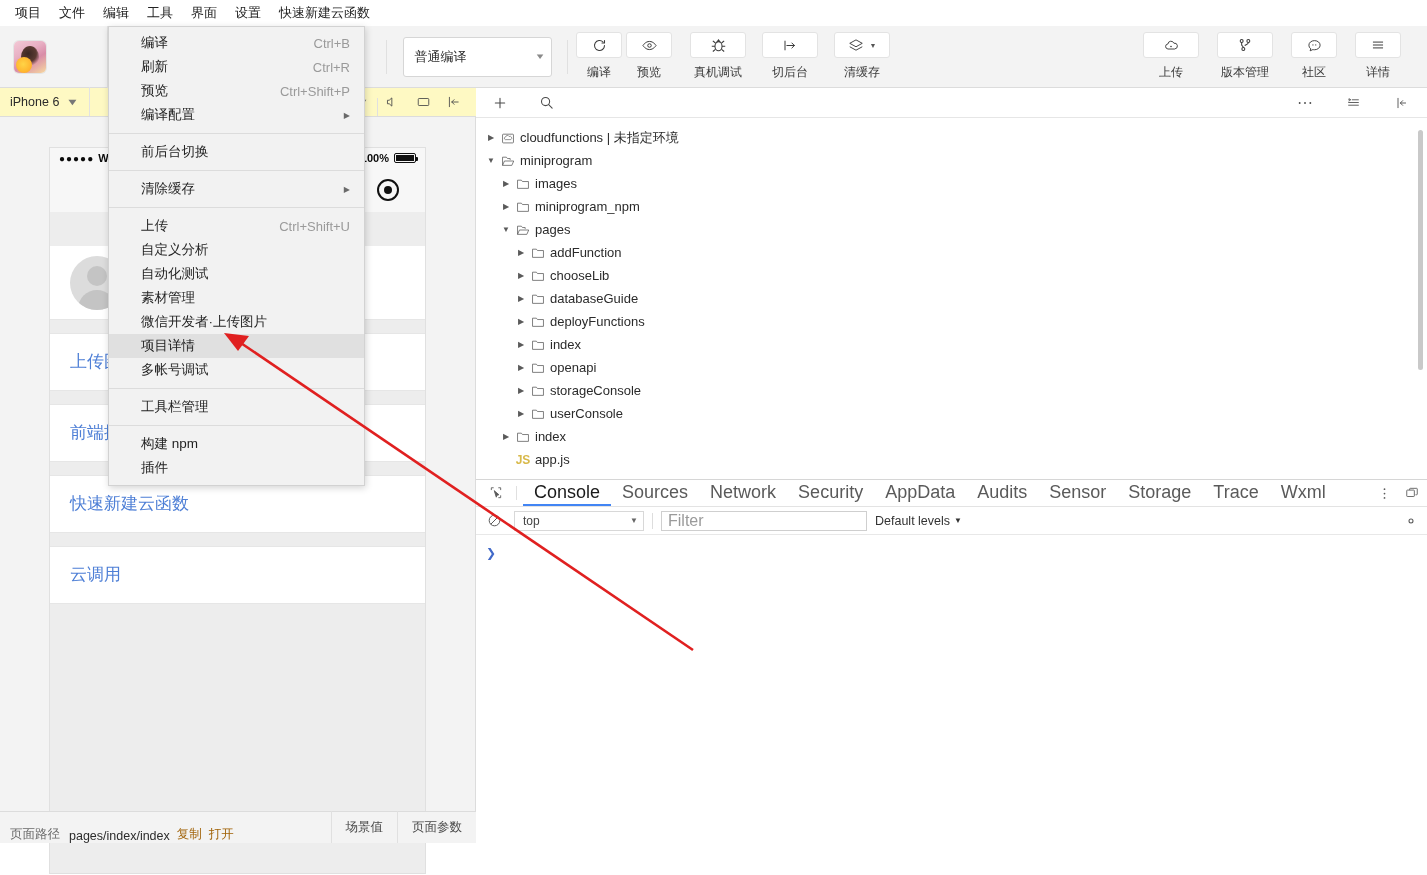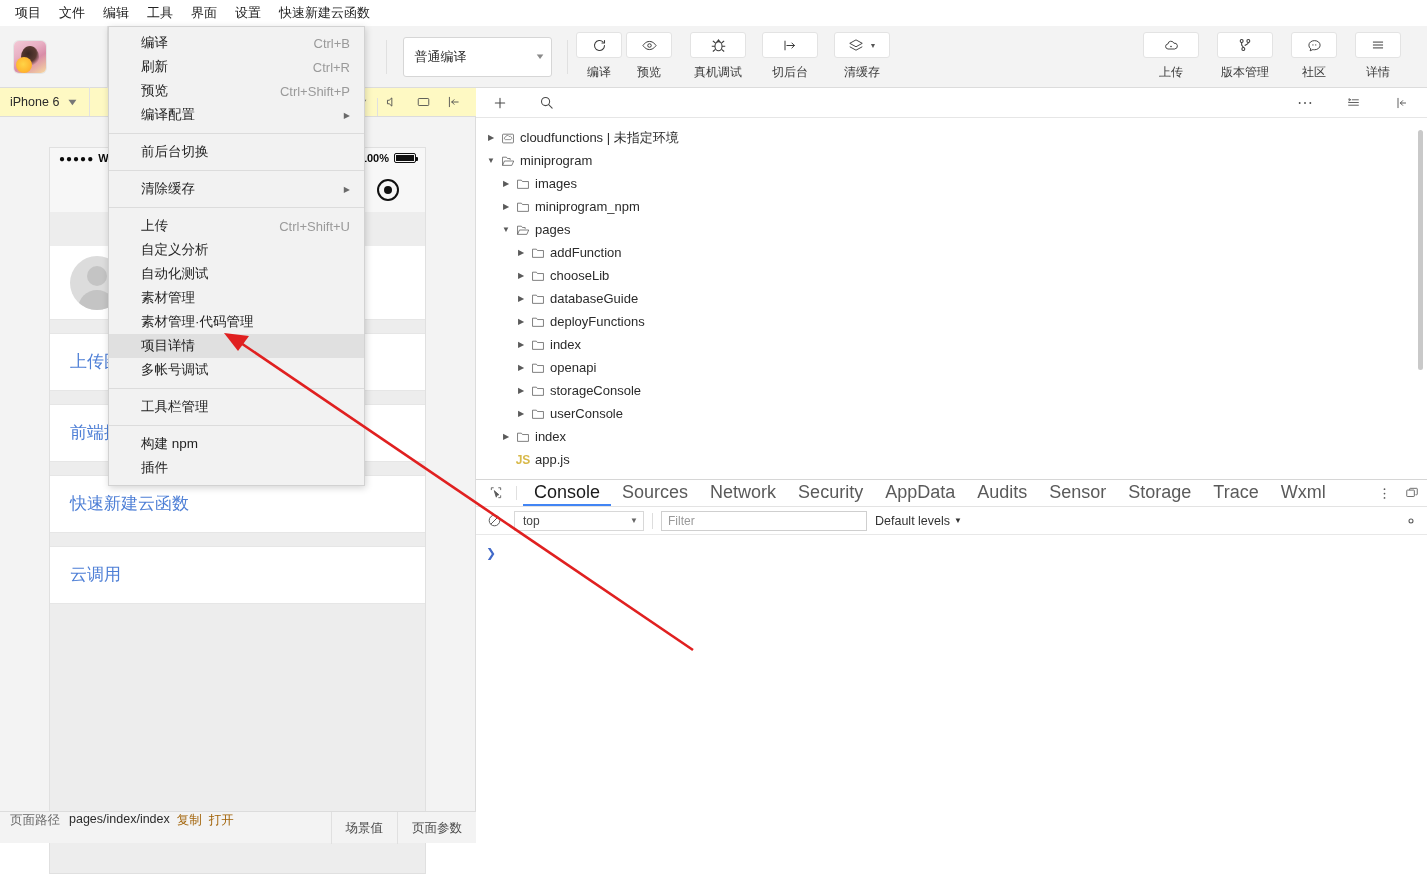--- a/index.html
+++ b/index.html
@@ -191,36 +191,36 @@
     font-size: 12.5px; color: #444; padding: 0 8px 0 6px; gap: 8px;
   }
   .clear-btn { width: 24px; display:flex; align-items:center; justify-content:center; color: #5a5a5a; }
   .ctx-select {
     width: 130px; height: 20px; border: 1px solid #d8d8d8; background:#fff; display: flex;
     align-items: center; justify-content: space-between; padding: 0 5px 0 8px; font-size: 12px;
   }
   .ctx-select .caret { font-size: 8px; color: #666; }
   .filter-input {
     width: 206px; height: 20px; border: 1px solid #cfcfcf; background: #fff;
-    font-size: 12px; padding: 0 6px; color: #333; outline: none;
+    font-size: 16px; padding: 0 6px; color: #333; outline: none;
     font-family: "Liberation Sans", sans-serif;
   }
   .filter-input::placeholder { color: #9a9a9a; }
   .levels { display: flex; align-items: center; gap: 4px; font-size: 12.5px; color: #333; }
   .levels .caret { font-size: 8px; }
   .dt-gear { margin-left: auto; color: #5a5a5a; display:flex; align-items:center; }
 
   .console-body { position: relative; height: 100%; background: #fff; padding: 8px 10px; }
   .prompt-caret { color: #4169c9; font-size: 12px; }
 
   
   .statusbar {
     position: absolute; left: 0; bottom: 0; width: 476px; height: 32px;
     background: #f3f3f3; border-top: 1px solid #dcdcdc; display: flex;
-    align-items: flex-start; font-size: 12.5px; color: #4a4a4a;
+    align-items: flex-end; font-size: 12.5px; color: #4a4a4a;
   }
   .sb-label { padding: 0 9px 0 10px; color: #6a6a6a; }
   .sb-path { color: #2b2b2b; }
   .sb-link { color: #a16207; margin-left: 7px; cursor: default; }
   .sb-spacer { flex: 1; }
   .sb-cell {
     height: 32px; display: flex; align-items: center; padding: 0 14px;
     border-left: 1px solid #e0e0e0;
   }
 
@@ -740,21 +740,21 @@
         <div class="dd-item">
           <span>自定义分析</span>
         </div>
         <div class="dd-item">
           <span>自动化测试</span>
         </div>
         <div class="dd-item">
           <span>素材管理</span>
         </div>
         <div class="dd-item">
-          <span>素材管理·代码管理</span>
+          <span>微信开发者·上传图片</span>
         </div>
         <div class="dd-item hl">
           <span>项目详情</span>
         </div>
         <div class="dd-item">
           <span>多帐号调试</span>
         </div>
         <div class="dd-sep"></div>
         <div class="dd-item">
           <span>工具栏管理</span>

